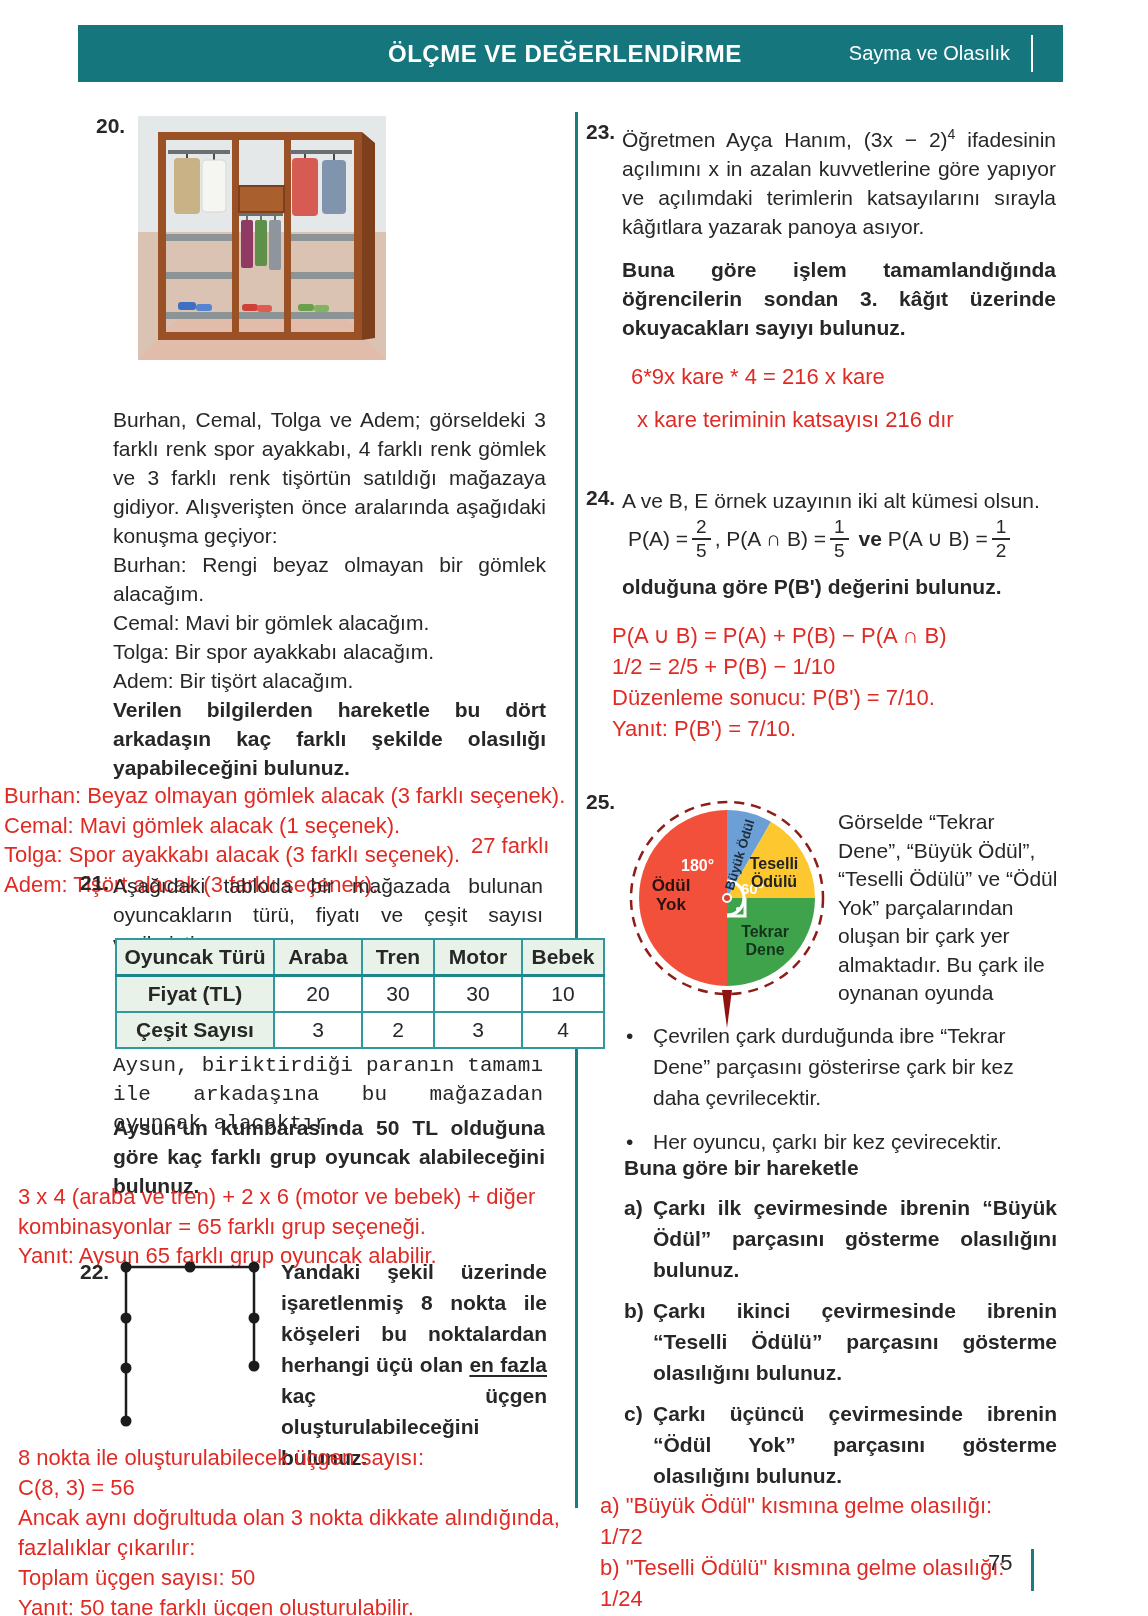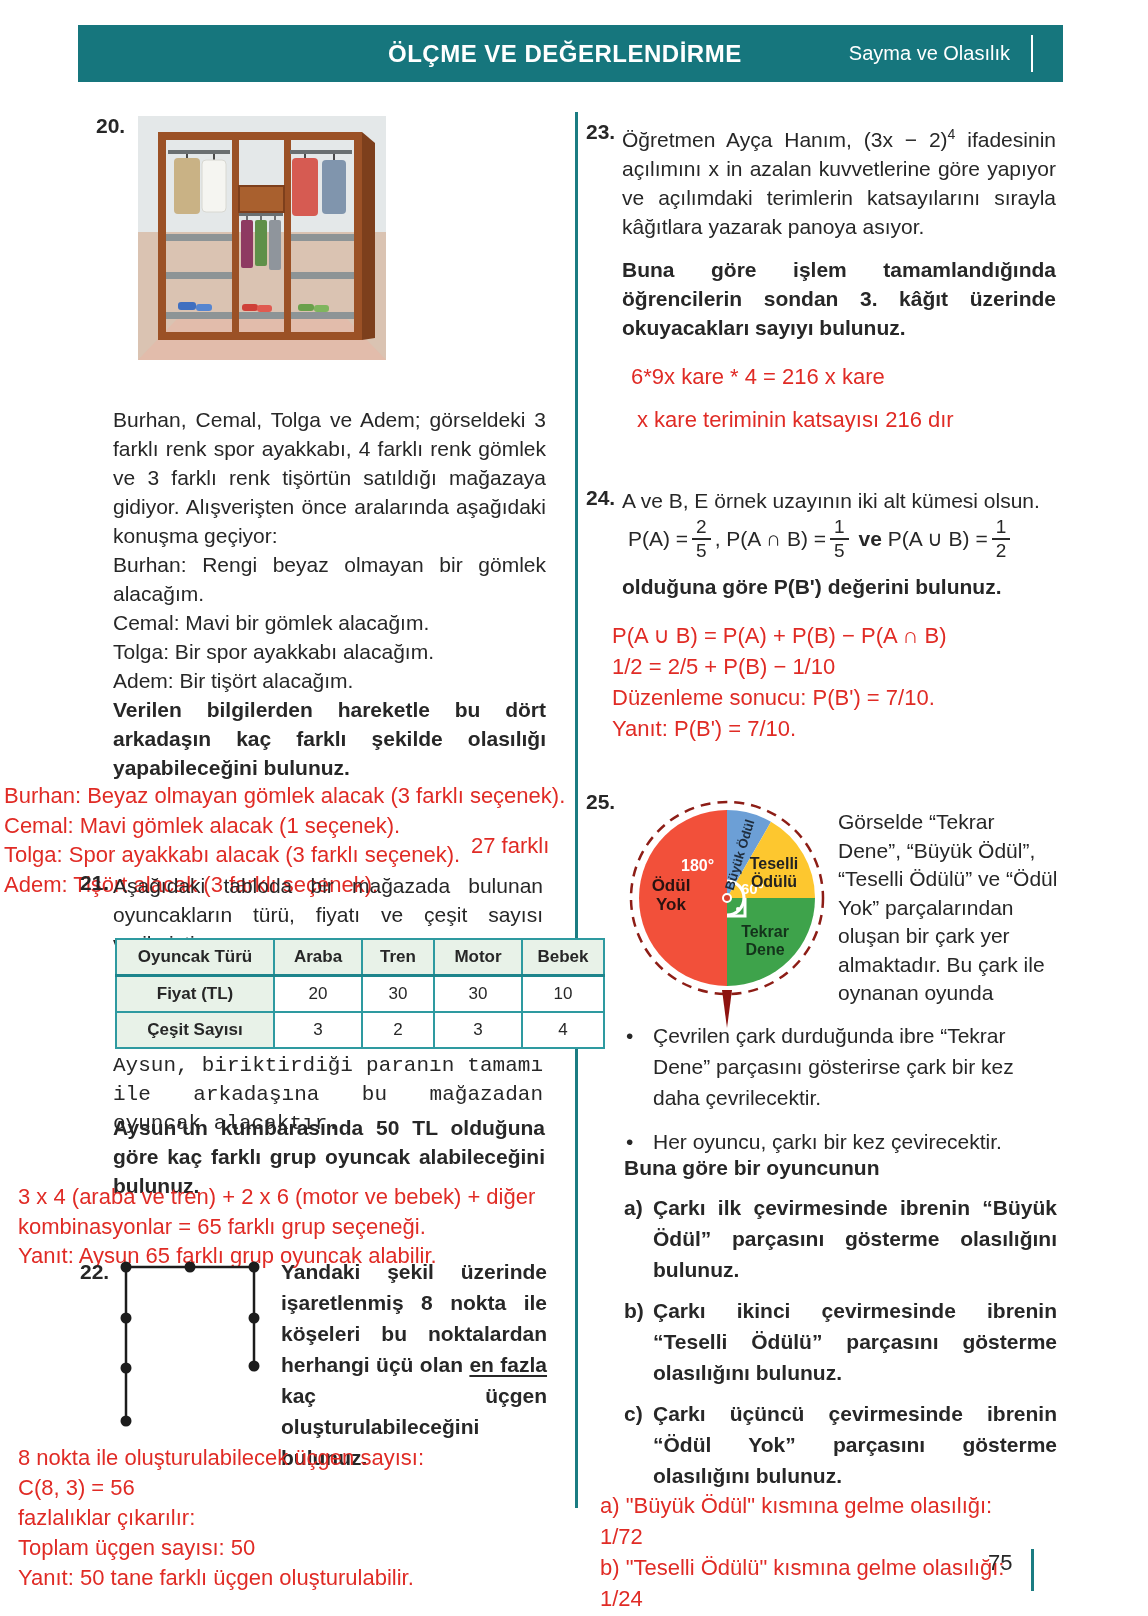--- a/index.html
+++ b/index.html
@@ -14,21 +14,21 @@
   .qnum{font-weight:bold;font-size:21px;}
   
   .header{position:absolute;left:78px;top:25px;width:985px;height:57px;background:#16767d;}
   .header-title{position:absolute;left:310px;top:0;height:57px;line-height:57px;
                 color:#fff;font-weight:bold;font-size:24px;letter-spacing:.5px;}
   .header-sub{position:absolute;right:53px;top:0;height:57px;line-height:57px;color:#fff;font-size:20px;}
   .header-rule{position:absolute;right:30px;top:10px;width:2px;height:37px;background:#fff;}
   
   .col-divider{position:absolute;left:575px;top:112px;width:3px;height:1396px;background:#1b7c82;}
   
-  table.toy{border-collapse:collapse;font-size:17px;}
+  table.toy{border-collapse:collapse;font-size:21px;}
   table.toy th,table.toy td{border:2px solid #2e9aa0;text-align:center;padding:2px 4px;height:30px;}
   table.toy th{background:#e8f2e8;font-weight:bold;}
   table.toy td{background:#fff;font-weight:normal;}
   table.toy tr.head th{border-bottom:3px solid #1d858c;}
   .c0{width:148px;}.c1{width:78px;}.c2{width:62px;}.c3{width:78px;}.c4{width:72px;}
   
   .formula{display:flex;align-items:center;font-size:21px;}
   .frac{display:inline-block;text-align:center;margin:0 4px;font-size:19px;line-height:22px;}
   .frac .n{display:block;border-bottom:2px solid #2a2a2a;padding:0 4px;}
   .frac .d{display:block;}
@@ -184,20 +184,21 @@
     </g>
   </svg>
 
   <div class="abs just bold" style="left:281px;top:1256px;width:266px;font-size:21px;line-height:31px;">
     <span>Yandaki şekil üzerinde işaretlenmiş 8 nokta ile köşeleri bu noktalardan herhangi üçü olan </span><span class="ul2">en fazla</span><span> kaç üçgen oluşturulabileceğini bulunuz.</span>
   </div>
 
   <div class="abs red" style="left:18px;top:1443px;width:548px;line-height:30px;">
     <div>8 nokta ile oluşturulabilecek üçgen sayısı:</div>
     <div>C(8, 3) = 56</div>
+    <div>Ancak aynı doğrultuda olan 3 nokta dikkate alındığında,</div>
     <div>fazlalıklar çıkarılır:</div>
     <div>Toplam üçgen sayısı: 50</div>
     <div>Yanıt: 50 tane farklı üçgen oluşturulabilir.</div>
   </div>
 
   <div class="abs qnum" style="left:586px;top:120px;">23.</div>
   <div class="abs body-text" style="left:622px;top:120px;width:434px;">
     <p class="just"><span>Öğretmen Ayça Hanım, (3x − 2)</span><sup>4</sup><span> ifadesinin açılımını x  in azalan kuvvetlerine göre yapıyor ve açılımdaki terimlerin katsayılarını sırayla kâğıtlara yazarak panoya asıyor.</span></p>
     <p class="just bold" style="margin-top:14px;">Buna göre işlem tamamlandığında öğrencilerin sondan 3. kâğıt üzerinde okuyacakları sayıyı bulunuz.</p>
   </div>
@@ -257,21 +258,21 @@
     <polygon points="103,196 113,196 108,234" fill="#8e1310"></polygon>
   </svg>
 
   <div class="abs" style="left:838px;top:788px;width:221px;font-size:21px;line-height:28.5px;margin-top:20px;">Görselde “Tekrar Dene”, “Büyük Ödül”, “Teselli Ödülü” ve “Ödül Yok” parçalarından oluşan bir çark yer almaktadır. Bu çark ile oynanan oyunda</div>
 
   <ul class="bullets abs" style="left:624px;top:1020px;width:433px;">
     <li>Çevrilen çark durduğunda ibre “Tekrar Dene” parçasını gösterirse çark bir kez daha çevrilecektir.</li>
     <li>Her oyuncu, çarkı bir kez çevirecektir.</li>
   </ul>
 
-  <div class="abs body-text bold" style="left:624px;top:1153px;">Buna göre bir oyuncunun</div>
+  <div class="abs body-text bold" style="left:624px;top:1153px;">Buna göre bir hareketle</div>
 
   <div class="abs" style="left:624px;top:1192px;width:433px;">
     <div class="item">
       <span class="ilabel">a)</span>
       <span class="itext">Çarkı ilk çevirmesinde ibrenin “Büyük Ödül” parçasını gösterme olasılığını bulunuz.</span>
     </div>
     <div class="item">
       <span class="ilabel">b)</span>
       <span class="itext">Çarkı ikinci çevirmesinde ibrenin “Teselli Ödülü” parçasını gösterme olasılığını bulunuz.</span>
     </div>

